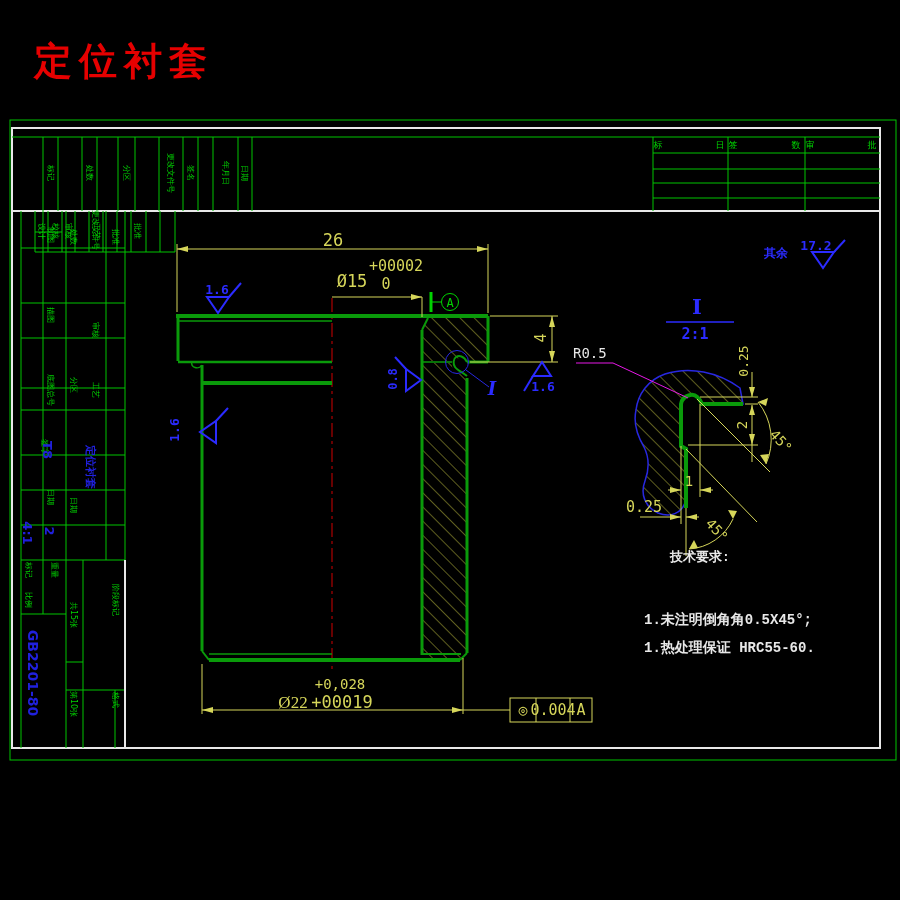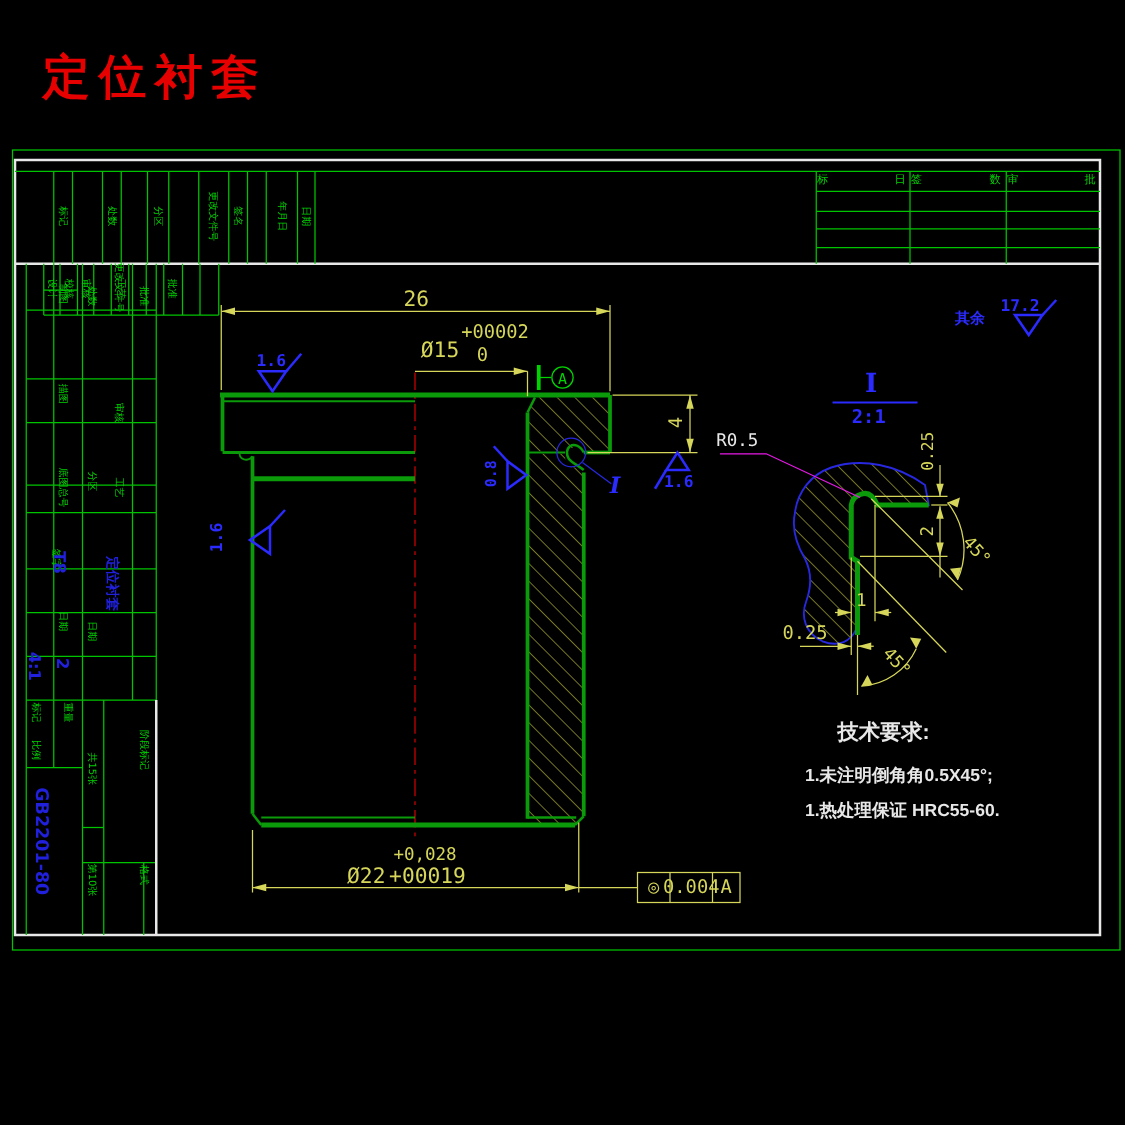--- a/index.html
+++ b/index.html
@@ -8,21 +8,21 @@
   svg{position:absolute;left:0;top:0;}
   .ann{position:absolute;white-space:nowrap;line-height:1;
        font-family:"DejaVu Sans Mono","Liberation Mono",monospace;}
   .ctr{transform:translate(-50%,-50%);}
   .rotm90{transform:translate(-50%,-50%) rotate(-90deg);}
   .rot48{transform:translate(-50%,-50%) rotate(48deg);}
   .yel{color:#d6d65a;}
   .blu{color:#2b2bff;font-weight:bold;}
   .wht{color:#e8e8e8;}
   .grn{color:#00d400;}
-  .cjk{font-family:Liberation Sans, sans-serif;}
+  .cjk{font-family:Liberation Mono, monospace;}
   .vlab{position:absolute;transform:translate(-50%,-50%) rotate(90deg);white-space:nowrap;
         color:#00d400;font-size:8px;line-height:1;}
   .vlab.blue{color:#2020dd;font-weight:bold;}
   .hlab{position:absolute;transform:translate(-50%,-50%);white-space:nowrap;
         color:#00d400;font-size:9px;line-height:1;}
   #page-title{position:absolute;left:34px;top:36px;color:#e60000;font-size:38px;font-weight:bold;
         letter-spacing:7px;font-family:"DejaVu Serif","Liberation Serif",serif;}
 </style>
 </head>
 <body>
@@ -286,21 +286,21 @@
       <div class="vlab blue" style="left: 49px; top: 531px; font-size: 13px;">2</div>
       <div class="vlab blue" style="left: 33px; top: 673px; font-size: 14px;">GB2201-80</div>
     </div>
 
   <div class="ann ctr yel" style="left:333px;top:240px;font-size:17px;">26</div>
   <div class="ann ctr yel" style="left:396px;top:266px;font-size:15px;">+00002</div>
   <div class="ann ctr yel" style="left:352px;top:281px;font-size:17px;">Ø15</div>
   <div class="ann ctr yel" style="left:386px;top:284px;font-size:15px;">0</div>
   <div class="ann rotm90 yel" style="left:541px;top:338px;font-size:15px;">4</div>
   <div class="ann ctr yel" style="left:340px;top:684px;font-size:14px;">+0,028</div>
-  <div class="ann ctr yel" style="left:293px;top:702px;font-size:17px;">Ø22</div>
+  <div class="ann ctr yel" style="left:293px;top:702px;font-size:17px;font-family:Liberation Serif, serif;">Ø22</div>
   <div class="ann ctr yel" style="left:342px;top:702px;font-size:17px;">+00019</div>
   <div class="ann ctr yel" style="left:523px;top:710px;font-size:15px;">◎</div>
   <div class="ann ctr yel" style="left:553px;top:710px;font-size:15px;">0.004</div>
   <div class="ann ctr yel" style="left:581px;top:710px;font-size:15px;">A</div>
   <div class="ann ctr grn" style="left:450px;top:303px;font-size:12px;">A</div>
 
   <div class="ann ctr blu" style="left:217px;top:289px;font-size:13px;">1.6</div>
   <div class="ann rotm90 blu" style="left:174px;top:430px;font-size:13px;">1.6</div>
   <div class="ann rotm90 blu" style="left:393px;top:379px;font-size:12px;">0.8</div>
   <div class="ann ctr blu" style="left:543px;top:386px;font-size:13px;">1.6</div>
@@ -311,17 +311,17 @@
   <div class="ann ctr blu" style="left:697px;top:306px;font-size:21px;font-family:'DejaVu Serif',serif;">I</div>
   <div class="ann ctr blu" style="left:695px;top:334px;font-size:15px;">2:1</div>
   <div class="ann wht" style="left:573px;top:346px;font-size:14px;">R0.5</div>
   <div class="ann rotm90 yel" style="left:743px;top:361px;font-size:13px;">0.25</div>
   <div class="ann rotm90 yel" style="left:742px;top:425px;font-size:14px;">2</div>
   <div class="ann rot48 yel" style="left:781px;top:441px;font-size:14px;">45°</div>
   <div class="ann ctr yel" style="left:689px;top:481px;font-size:14px;">1</div>
   <div class="ann ctr yel" style="left:644px;top:507px;font-size:15px;">0.25</div>
   <div class="ann rot48 yel" style="left:717px;top:530px;font-size:14px;">45°</div>
 
-  <div class="ann wht cjk" style="left:670px;top:577px;font-size:17px;font-weight:bold;">技术要求:</div>
+  <div class="ann wht cjk" style="left:670px;top:551px;font-size:13px;font-weight:bold;">技术要求:</div>
   <div class="ann wht cjk" style="left:644px;top:613px;font-size:14px;font-weight:bold;">1.未注明倒角角0.5X45°;</div>
   <div class="ann wht cjk" style="left:644px;top:641px;font-size:14px;font-weight:bold;">1.热处理保证 HRC55-60.</div>
 
 </div>
 
 </body></html>

